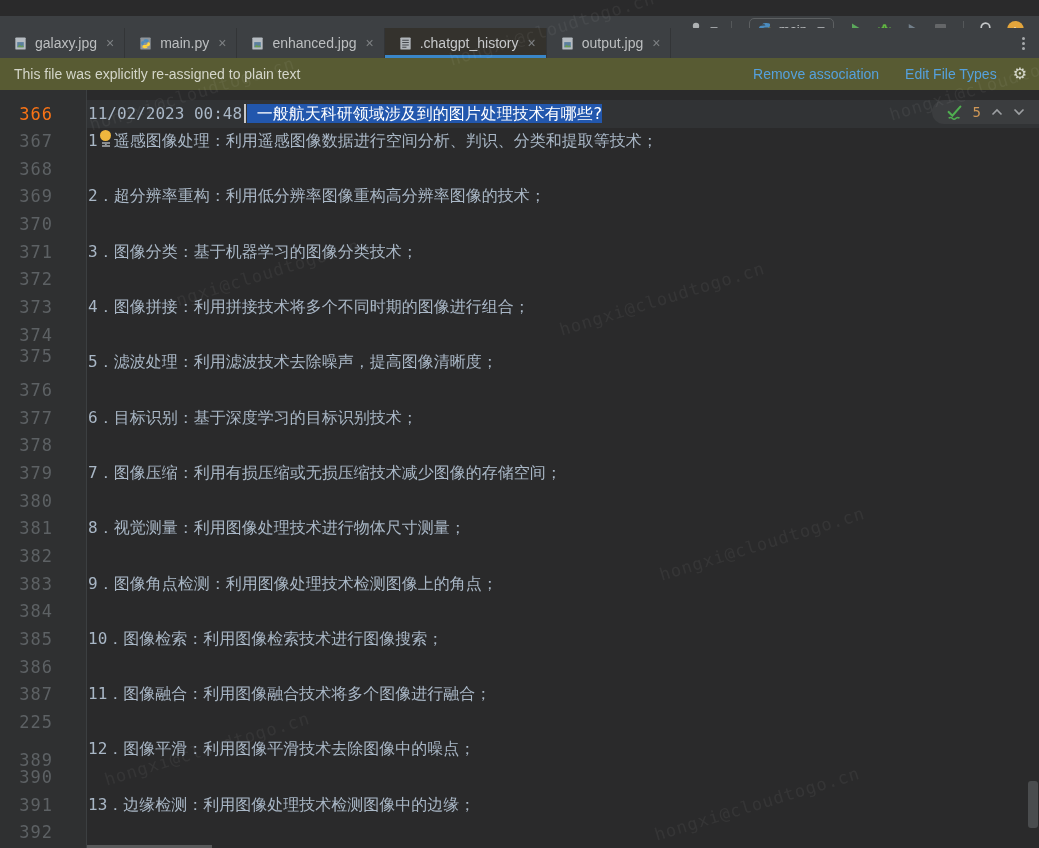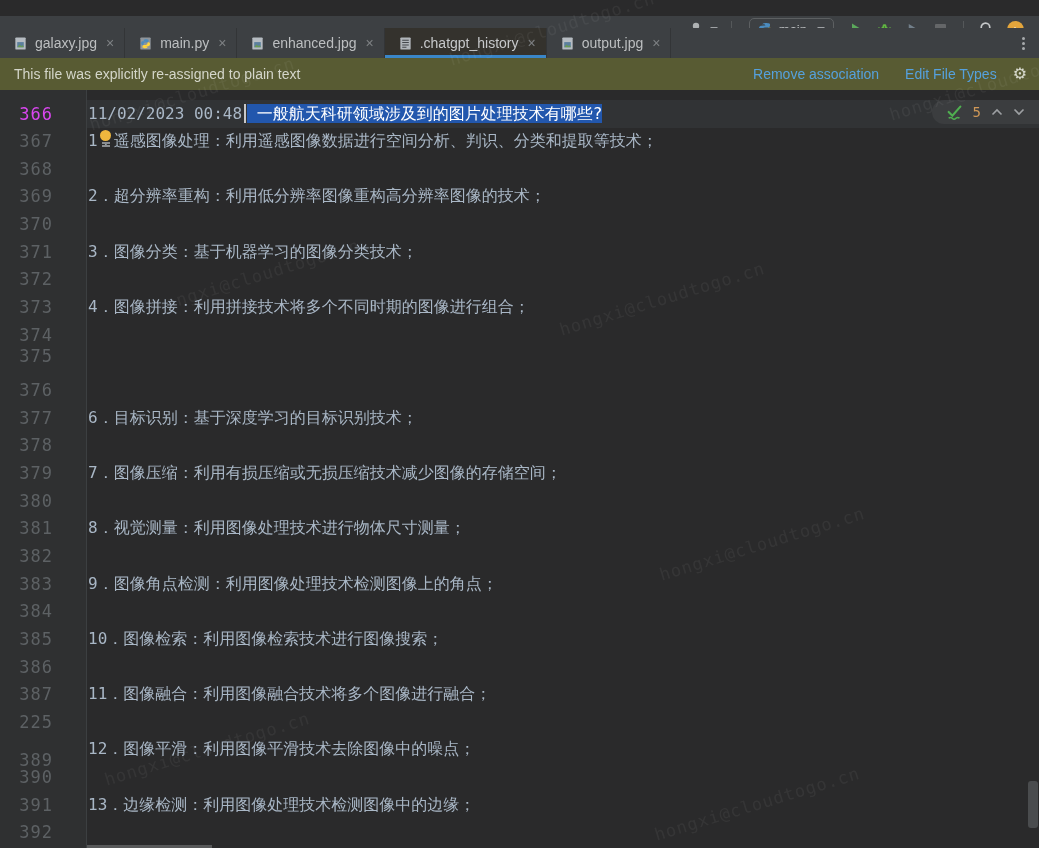--- a/index.html
+++ b/index.html
@@ -38,21 +38,21 @@
     display:flex;align-items:center;padding:0 12px 0 14px;box-sizing:border-box;font-size:14px;color:#d4d6ca;}
   .banner .msg{flex:1;}
   .banner a{color:#55a1dd;text-decoration:none;margin-left:26px;}
   .banner .gear{color:#d7d9cd;font-size:16px;margin-left:16px;line-height:1;}
 
   
   .editor{position:absolute;left:0;top:90px;width:1039px;height:758px;background:#2a2a2b;overflow:hidden;}
   .gutter{position:absolute;left:0;top:0;width:86px;height:100%;background:#2f3031;border-right:1px solid #3c3f41;}
   .ln{position:absolute;right:33px;height:28px;line-height:28px;font-family:"DejaVu Sans Mono",monospace;
     font-size:17px;letter-spacing:1px;color:#5d6164;}
-  .ln.active{color:#d946ef;}
+  .ln.active{color:#f97316;}
   .content{position:absolute;left:87px;top:0;right:0;height:100%;}
   .caretline{position:absolute;left:87px;right:0;height:28px;background:#313335;}
   .row{position:absolute;left:0;right:0;height:28px;line-height:28px;white-space:pre;
     font-family:"DejaVu Sans Mono",monospace;font-size:16px;color:#a9b7c6;padding-left:1px;}
   .row .sel{background:#2257ad;color:#ffffff;white-space:pre;}
   .row .txtcaret{display:inline-block;width:2px;height:19px;background:#c8c8c8;vertical-align:-4px;margin:0 1px 0 2px;}
   .bulb{position:absolute;left:12px;top:3px;width:14px;height:18px;}
   .bulb .head{position:absolute;left:1px;top:0;width:11px;height:11px;border-radius:50%;background:#eeb73e;}
   .bulb .b1,.bulb .b2{position:absolute;left:3px;width:8px;height:2px;background:#8a8d90;}
   .bulb .b1{top:12px;} .bulb .b2{top:15px;}
@@ -223,20 +223,21 @@
     <div class="content" id="content">
         <div class="row" style="top: 9.5px;"><span>11/02/2023 00:48</span><span class="txtcaret"></span><span class="sel"> 一般航天科研领域涉及到的图片处理技术有哪些?</span></div>
         <div class="row" style="top: 37.15px;">1．遥感图像处理：利用遥感图像数据进行空间分析、判识、分类和提取等技术；<span class="bulb"><span class="head"></span><span class="b1"></span><span class="b2"></span></span></div>
         <div class="row" style="top: 64.8px;"></div>
         <div class="row" style="top: 92.45px;">2．超分辨率重构：利用低分辨率图像重构高分辨率图像的技术；</div>
         <div class="row" style="top: 120.1px;"></div>
         <div class="row" style="top: 147.75px;">3．图像分类：基于机器学习的图像分类技术；</div>
         <div class="row" style="top: 175.4px;"></div>
         <div class="row" style="top: 203.05px;">4．图像拼接：利用拼接技术将多个不同时期的图像进行组合；</div>
         <div class="row" style="top: 230.7px;"></div>
+        <div class="row" style="top: 258.35px;">5．滤波处理：利用滤波技术去除噪声，提高图像清晰度；</div>
         <div class="row" style="top: 286px;"></div>
         <div class="row" style="top: 313.65px;">6．目标识别：基于深度学习的目标识别技术；</div>
         <div class="row" style="top: 341.3px;"></div>
         <div class="row" style="top: 368.95px;">7．图像压缩：利用有损压缩或无损压缩技术减少图像的存储空间；</div>
         <div class="row" style="top: 396.6px;"></div>
         <div class="row" style="top: 424.25px;">8．视觉测量：利用图像处理技术进行物体尺寸测量；</div>
         <div class="row" style="top: 451.9px;"></div>
         <div class="row" style="top: 479.55px;">9．图像角点检测：利用图像处理技术检测图像上的角点；</div>
         <div class="row" style="top: 507.2px;"></div>
         <div class="row" style="top: 535px;">10．图像检索：利用图像检索技术进行图像搜索；</div>

